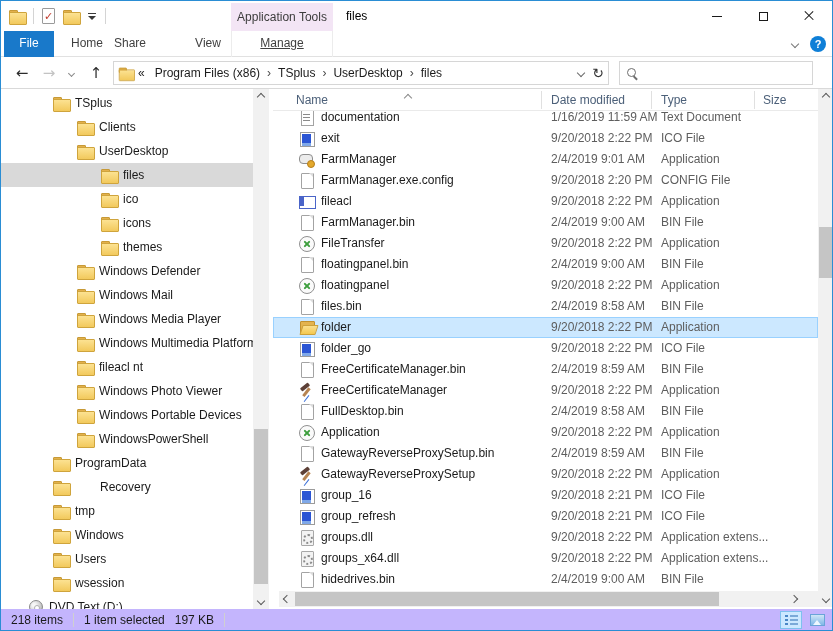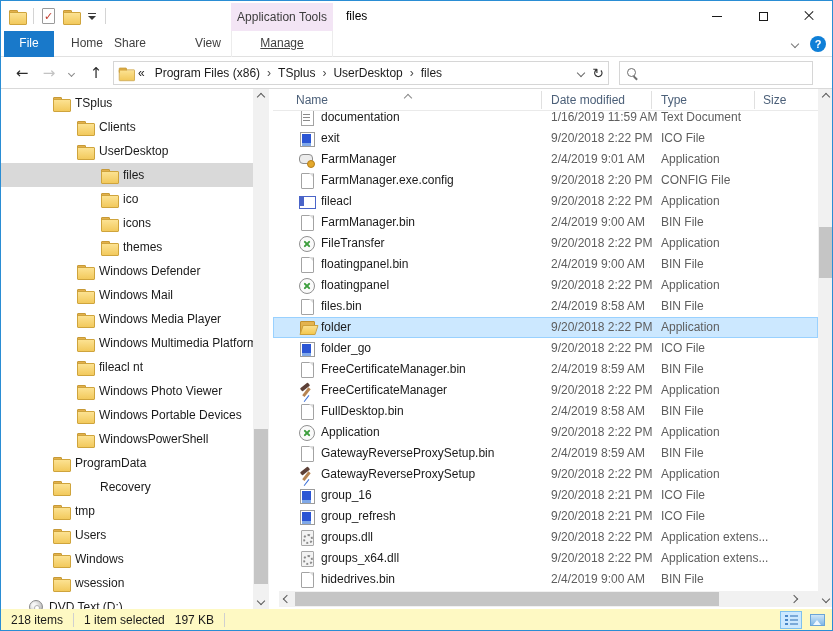--- a/index.html
+++ b/index.html
@@ -127,21 +127,21 @@
   .icon-openfolder::before{content:"";position:absolute;left:1px;top:1px;width:13px;height:11px;background:#e3b34f;border:1px solid #c2912f;border-radius:1px;}
   .icon-openfolder::after{content:"";position:absolute;left:2px;top:5px;width:14px;height:8px;background:linear-gradient(#fadf8e,#f4c84f);
     border:1px solid #cda13a;transform:skewX(-18deg);border-radius:1px;}
   .icon-hammer::before{content:"";position:absolute;left:1px;top:2px;width:10px;height:4px;background:#5d4037;border-radius:1px;transform:rotate(-38deg);}
   .icon-hammer::after{content:"";position:absolute;left:6px;top:4px;width:2.5px;height:10px;background:#b78452;transform:rotate(38deg);
     box-shadow:4px 5px 0 -1px #3a6fd8;}
   .icon-dll::before{content:"";position:absolute;left:2px;top:0;width:11px;height:14px;background:#f3f3f3;border:1px solid #a8a8a8;border-radius:1px;}
   .icon-dll::after{content:"";position:absolute;left:3.5px;top:3.5px;width:6px;height:6px;border:2px dotted #8a8a8a;border-radius:50%;}
 
   
-  .statusbar{position:absolute;left:0;top:608px;width:100%;height:22px;background:#fef9c3;display:flex;align-items:center;padding:0 10px;gap:10px;}
+  .statusbar{position:absolute;left:0;top:608px;width:100%;height:22px;background:#c4b5fd;display:flex;align-items:center;padding:0 10px;gap:10px;}
   .st-sep{width:1px;height:14px;background:#d0d0d0;}
   .view-btns{position:absolute;right:4px;top:2px;display:flex;gap:4px;}
   .view-btn{width:22px;height:18px;display:flex;align-items:center;justify-content:center;border:1px solid transparent;}
   .view-btn.selected{background:#cce8ff;border-color:#7fc0ee;}
   .dv-ic{position:relative;width:13px;height:11px;}
   .dv-ic::before{content:"";position:absolute;left:0;top:0;width:3px;height:2px;background:#4a86c6;box-shadow:0 4px #4a86c6,0 8px #4a86c6;}
   .dv-ic::after{content:"";position:absolute;left:5px;top:0;width:8px;height:2px;background:#7aa9d8;box-shadow:0 4px #7aa9d8,0 8px #7aa9d8;}
   .th-ic{position:relative;width:15px;height:12px;background:linear-gradient(#cfe6f7,#7fb7e8);border:1px solid #6aa4d8;}
   .th-ic::after{content:"";position:absolute;left:2px;bottom:0;border-left:4px solid transparent;border-right:4px solid transparent;border-bottom:5px solid #eef7ff;}
 </style>
@@ -287,25 +287,25 @@
         <div class="tree-item" style="padding-left: 52px; gap: 31px;">
     <span class="folder-ic"></span>
     <span class="tree-label">Recovery</span>
   </div>
         <div class="tree-item" style="padding-left: 52px;">
     <span class="folder-ic"></span>
     <span class="tree-label">tmp</span>
   </div>
         <div class="tree-item" style="padding-left: 52px;">
     <span class="folder-ic"></span>
+    <span class="tree-label">Windows</span>
+  </div>
+        <div class="tree-item" style="padding-left: 52px;">
+    <span class="folder-ic"></span>
     <span class="tree-label">Users</span>
-  </div>
-        <div class="tree-item" style="padding-left: 52px;">
-    <span class="folder-ic"></span>
-    <span class="tree-label">Windows</span>
   </div>
         <div class="tree-item" style="padding-left: 52px;">
     <span class="folder-ic"></span>
     <span class="tree-label">wsession</span>
   </div>
         <div class="tree-item" style="padding-left: 28px;">
     <span class="disc-ic"></span>
     <span class="tree-label">DVD Text (D:)</span>
   </div>
       </div>

